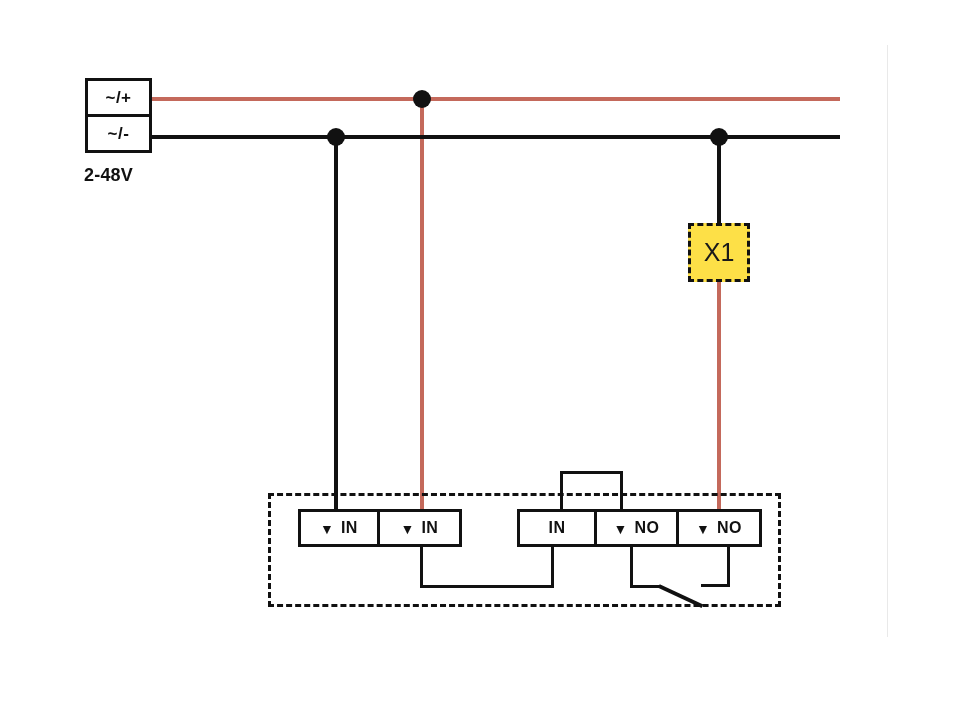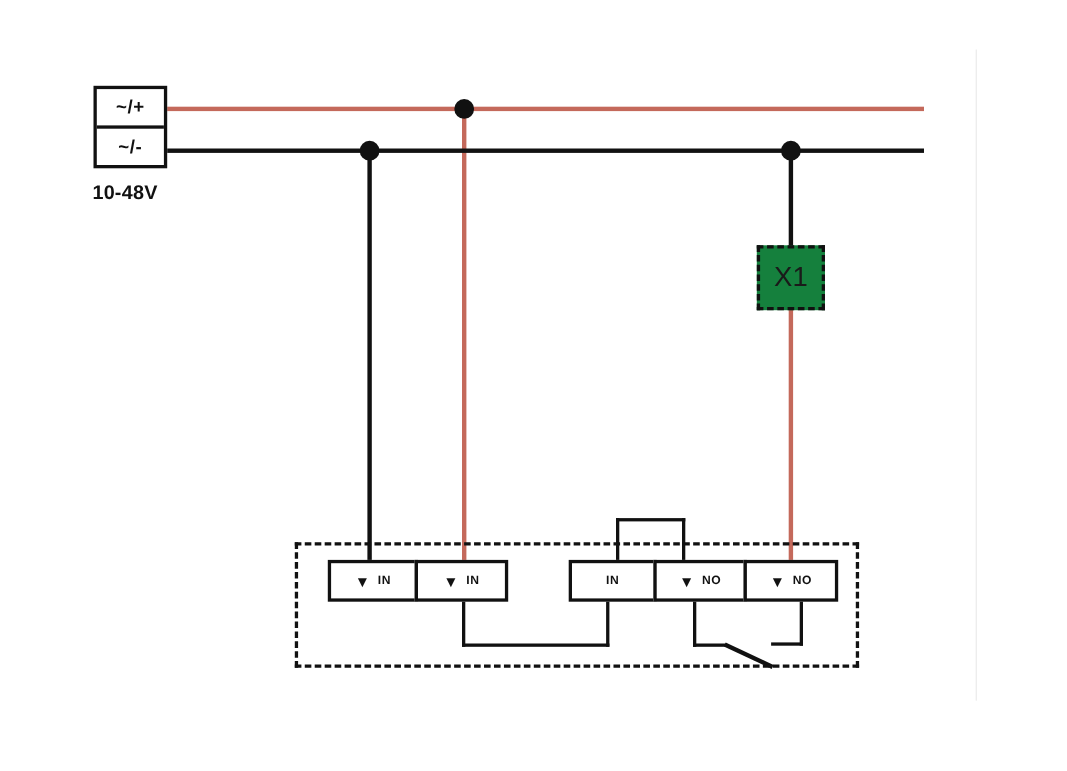--- a/index.html
+++ b/index.html
@@ -15,32 +15,32 @@
   .wire.pos{background:var(--wire-positive,#c4695b);}
   .wire.neg{background:var(--wire-negative,#111111);}
   .dot{position:absolute;width:18px;height:18px;border-radius:50%;background:var(--wire-negative,#111);}
   
   .psu{left:85px;top:78px;width:67px;height:75px;border:3px solid #111;display:flex;flex-direction:column;background:#fff;}
   .psu-cell{flex:1;display:flex;align-items:center;justify-content:center;
     font-weight:bold;font-size:17px;letter-spacing:0.5px;}
   .psu-cell.bottom{border-top:3px solid #111;}
   .voltage{left:84px;top:163px;width:110px;font-weight:bold;font-size:18px;line-height:25px;letter-spacing:0.2px;}
   
-  .x1box{left:688px;top:223px;width:62px;height:59px;border:3px dashed #111;background:#15803d;
+  .x1box{left:688px;top:223px;width:62px;height:59px;border:3px dashed #111;background:#fde047;
     display:flex;align-items:center;justify-content:center;font-size:25px;font-weight:400;color:#1a1a1a;}
   
   .enclosure{left:268px;top:493px;width:513px;height:114px;border:3px dashed #111;background:transparent;}
   
   .jumper{left:560px;top:471px;width:63px;height:41px;border:3px solid #111;border-bottom:none;}
   
   .term{top:509px;height:38px;border:3px solid #111;background:#fff;
     display:flex;align-items:center;justify-content:center;}
   .tri{font-size:14px;line-height:1;margin-right:7px;transform:translateY(1px);}
   .tri:empty{display:none;}
-  .tlabel{font-weight:bold;font-size:11px;letter-spacing:0.5px;}
+  .tlabel{font-weight:bold;font-size:16px;letter-spacing:0.5px;}
   
   .u-conn{left:420px;top:547px;width:134px;height:41px;
     border-left:3.5px solid #111;border-right:3.5px solid #111;border-bottom:3.5px solid #111;}
   .sw-left{left:630px;top:547px;width:31px;height:41px;border-left:3.5px solid #111;border-bottom:3.5px solid #111;}
   .sw-right{left:701px;top:547px;width:29px;height:40px;border-right:3.5px solid #111;border-bottom:3.5px solid #111;}
   .blade{left:659px;top:584px;width:48px;height:3.5px;background:#111;
     transform:rotate(25deg);transform-origin:left center;}
   
   .page-divider{left:887px;top:45px;width:1px;height:592px;background:var(--page-divider,#e9e9e9);}
 </style>
@@ -64,21 +64,21 @@
 
   <div class="dot" style="left:327px;top:128px;"></div>
   <div class="dot" style="left:413px;top:90px;"></div>
   <div class="dot" style="left:710px;top:128px;"></div>
 
   <div class="abs psu">
     <div class="psu-cell">~/+</div>
     <div class="psu-cell bottom">~/-</div>
   </div>
   <div class="abs voltage">
-    <div>10-48V</div>
+    <div>2-48V</div>
   </div>
 
   <div class="abs x1box">
     <span>X1</span>
   </div>
 
   <div class="abs enclosure"></div>
 
   <div class="abs jumper"></div>
 

